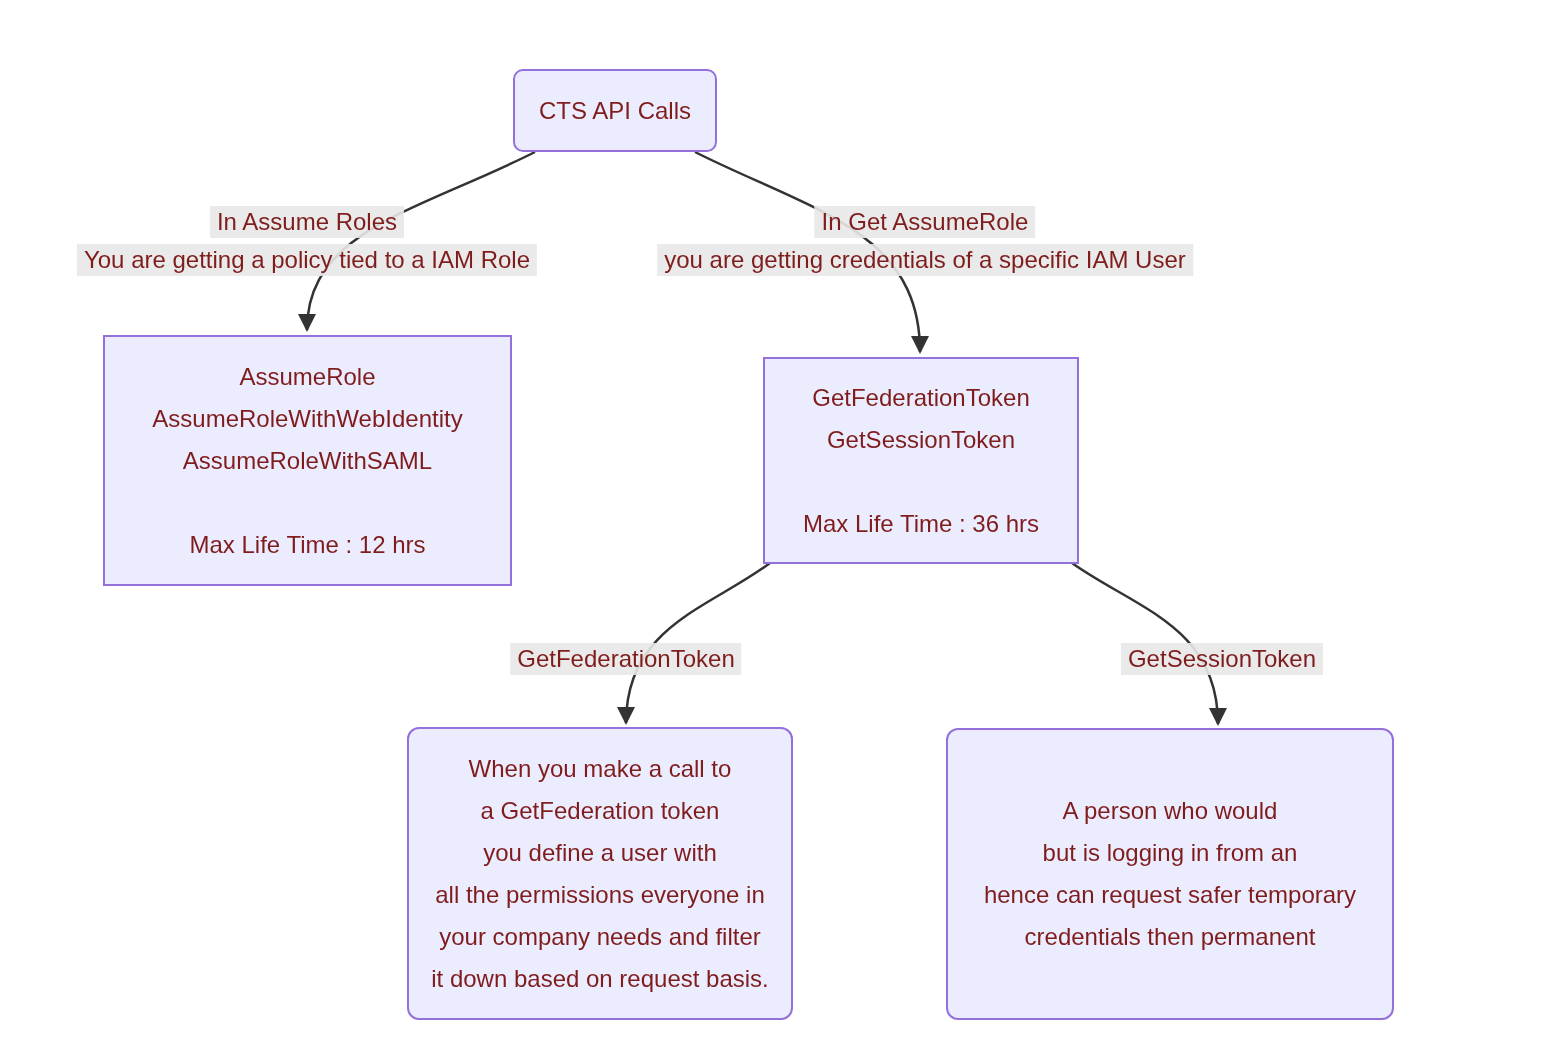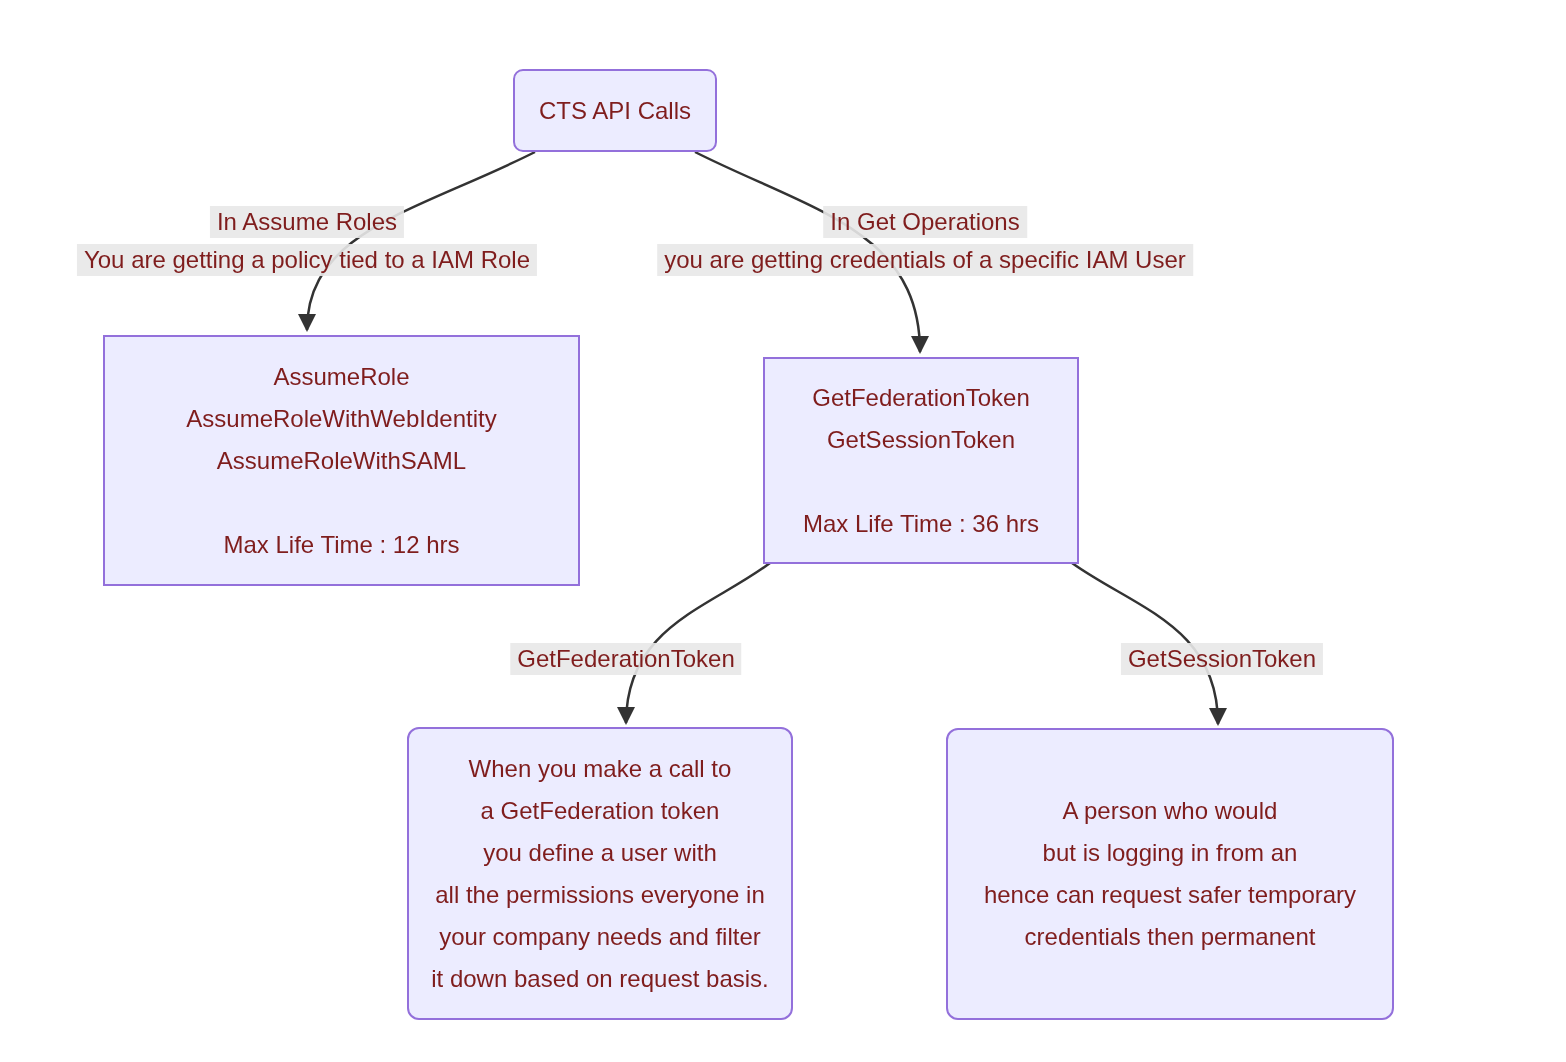--- a/index.html
+++ b/index.html
@@ -73,21 +73,21 @@
     <path class="edge" d="M 535 152 C 420 210, 307 230, 307 330" marker-end="url(#arrow)"></path>
     <path class="edge" d="M 695 152 C 810 210, 920 230, 920 352" marker-end="url(#arrow)"></path>
     <path class="edge" d="M 770 563 C 710 608, 626 626, 626 723" marker-end="url(#arrow)"></path>
     <path class="edge" d="M 1072 563 C 1135 608, 1218 626, 1218 724" marker-end="url(#arrow)"></path>
   </svg>
 
   <div class="node rounded" style="left:513px; top:69px; width:204px; height:83px;">
     <div class="line">CTS API Calls</div>
   </div>
 
-  <div class="node" style="left:103px; top:335px; width:477px; height:251px;">
+  <div class="node" style="left:103px; top:335px; width:409px; height:251px;">
       <div class="line"><span class="line-text">AssumeRole</span></div>
       <div class="line"><span class="line-text">AssumeRoleWithWebIdentity</span></div>
       <div class="line"><span class="line-text">AssumeRoleWithSAML</span></div>
       <div class="line"><span class="line-text" style="background: transparent;">&nbsp;</span></div>
       <div class="line"><span class="line-text">Max Life Time : 12 hrs</span></div>
     </div>
 
   <div class="node" style="left:763px; top:357px; width:316px; height:207px;">
       <div class="line"><span class="line-text">GetFederationToken</span></div>
       <div class="line"><span class="line-text">GetSessionToken</span></div>
@@ -110,21 +110,21 @@
       <div class="line"><span class="line-text">hence can request safer temporary</span></div>
       <div class="line"><span class="line-text">credentials then permanent</span></div>
     </div>
 
   <div class="edge-label" style="left:307px; top:206px;">
       <div class="line"><span class="line-text">In Assume Roles</span></div>
       <div class="line"><span class="line-text">You are getting a policy tied to a IAM Role</span></div>
     </div>
 
   <div class="edge-label" style="left:925px; top:206px;">
-      <div class="line"><span class="line-text">In Get Operations</span></div>
+      <div class="line"><span class="line-text">In Get AssumeRole</span></div>
       <div class="line"><span class="line-text">you are getting credentials of a specific IAM User</span></div>
     </div>
 
   <div class="edge-label" style="left:626px; top:643px;">
       <div class="line"><span class="line-text">GetFederationToken</span></div>
     </div>
 
   <div class="edge-label" style="left:1222px; top:643px;">
       <div class="line"><span class="line-text">GetSessionToken</span></div>
     </div>

